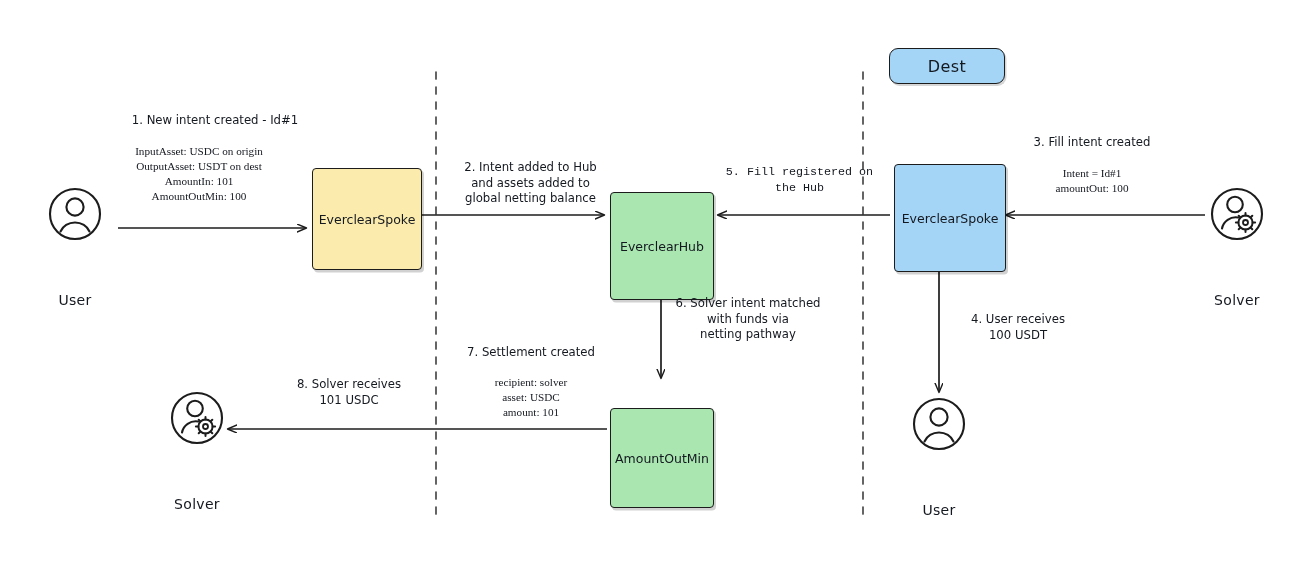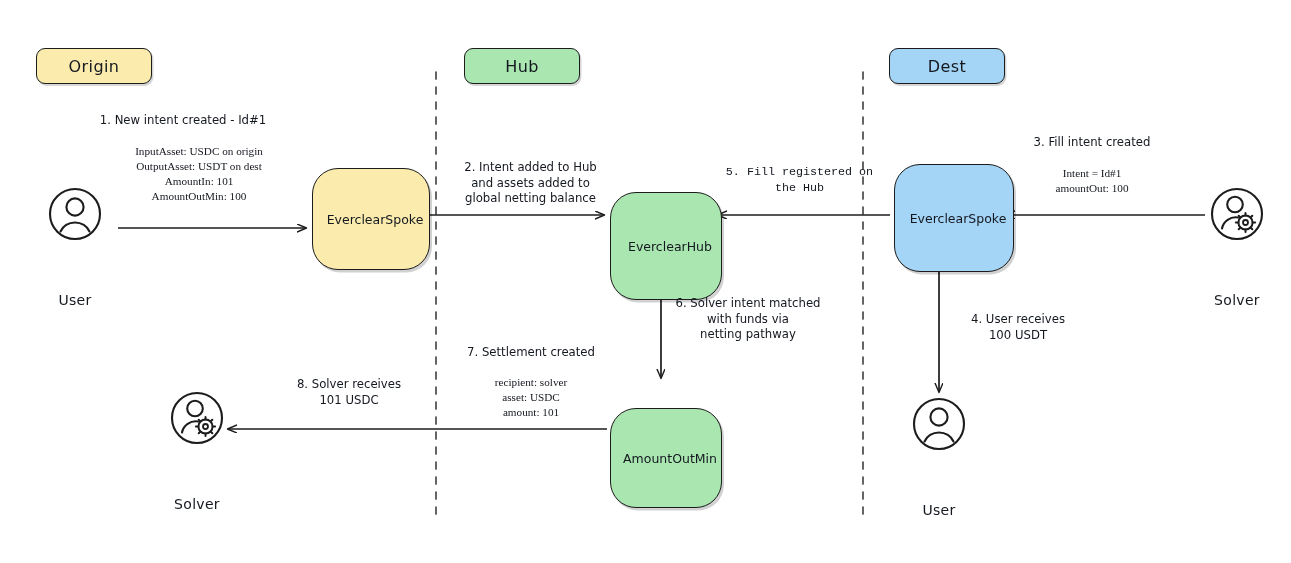--- a/index.html
+++ b/index.html
@@ -43,27 +43,26 @@
   .pill-hub    { background: #a9e6b0; }
   .pill-dest   { background: #a4d4f6; }
 
   
   .node-box {
     position: absolute;
     display: flex;
     align-items: center;
     justify-content: center;
     border: 1.8px solid #1c1c1c;
-    border-radius: 26px;
+    border-radius: 4px;
     font-family: "DejaVu Sans", sans-serif;
     font-size: 12.5px;
     color: #14181f;
     text-align: right;
     box-shadow: 2px 2.5px 0 rgba(0,0,0,0.18);
-    padding-left: 8px;
   }
   .box-yellow { background: #fbecae; }
   .box-green  { background: #a9e6b0; margin-top: 28px; }
   .box-blue   { background: #a4d4f6; }
 
   
   .actor {
     position: absolute;
     display: flex;
     flex-direction: column;
@@ -172,26 +171,20 @@
           <line x1="7.1" y1="0" x2="9.6" y2="0"></line>
           <line x1="-5" y1="-5" x2="-6.8" y2="-6.8"></line>
           <line x1="5" y1="5" x2="6.8" y2="6.8"></line>
           <line x1="5" y1="-5" x2="6.8" y2="-6.8"></line>
           <line x1="-5" y1="5" x2="-6.8" y2="6.8"></line>
         </g>
       </g>
     </g>
   </svg>
 
-  <div class="lane-pill pill-origin" style="left:36px; top:48px; width:114px; height:34px;">
-    <span>Origin</span>
-  </div>
-  <div class="lane-pill pill-hub" style="left:464px; top:48px; width:114px; height:34px;">
-    <span>Hub</span>
-  </div>
   <div class="lane-pill pill-dest" style="left:889px; top:48px; width:114px; height:34px;align-items:center;">
     <span>Dest</span>
   </div>
 
   <div class="node-box box-yellow" style="left:312px; top:168px; width:108px; height:100px;">
     <span>EverclearSpoke</span>
   </div>
   <div class="node-box box-green" style="left:610px; top:164px; width:102px; height:106px;">
     <span>EverclearHub</span>
   </div>
@@ -208,21 +201,21 @@
   <div class="actor" style="left:1202px; top:240px; width:70px;">
     <div class="actor-caption">Solver</div>
   </div>
   <div class="actor" style="left:162px; top:444px; width:70px;">
     <div class="actor-caption">Solver</div>
   </div>
   <div class="actor" style="left:904px; top:450px; width:70px;">
     <div class="actor-caption">User</div>
   </div>
 
-  <div class="annot title" style="left:88px; top:113px; width:190px;">1. New intent created - Id#1</div>
+  <div class="annot title" style="left:120px; top:113px; width:190px;">1. New intent created - Id#1</div>
   <div class="annot detail" style="left:99px; top:144px; width:200px;">InputAsset: USDC on origin
 OutputAsset: USDT on dest
 AmountIn: 101
 AmountOutMin: 100</div>
 
   <div class="annot title" style="left:443px; top:160px; width:175px;">2. Intent added to Hub
 and assets added to
 global netting balance</div>
 
   <div class="annot title" style="left:1007px; top:135px; width:170px;">3. Fill intent created</div>

